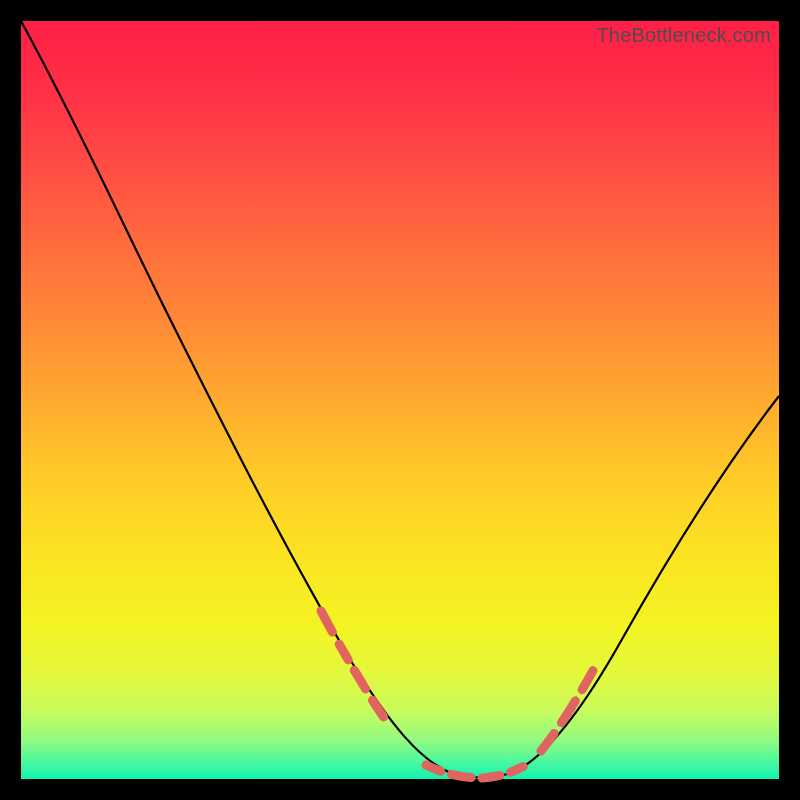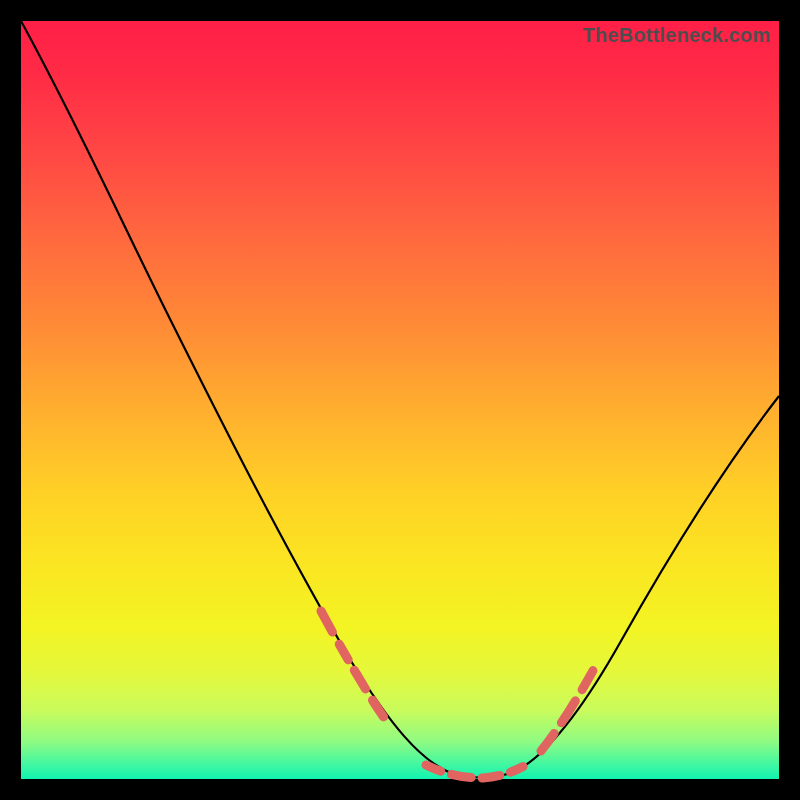--- a/index.html
+++ b/index.html
@@ -39,21 +39,21 @@
       #43f7a1 98%,
       #11f3b0 100%
     );
   }
   .watermark {
     position: absolute;
     top: 3px;
     right: 8px;
     color: #4d4d4d;
     font-size: 20px;
-    font-weight: 700;
+    font-weight: 400;
     letter-spacing: 0.2px;
     user-select: none;
   }
   svg.curve {
     position: absolute;
     left: 0;
     top: 0;
     width: 758px;
     height: 758px;
     overflow: visible;

